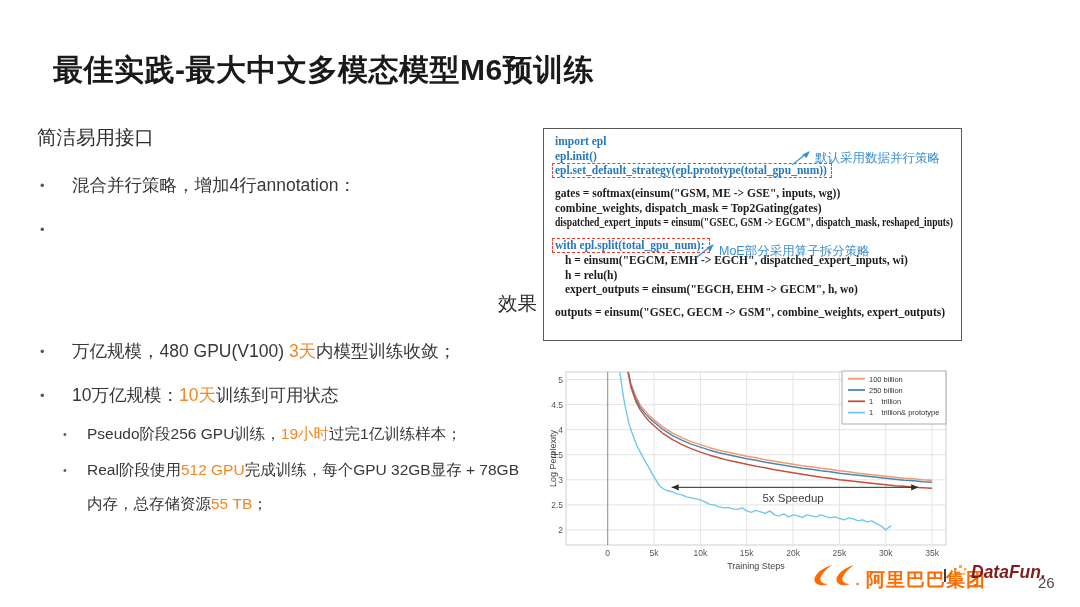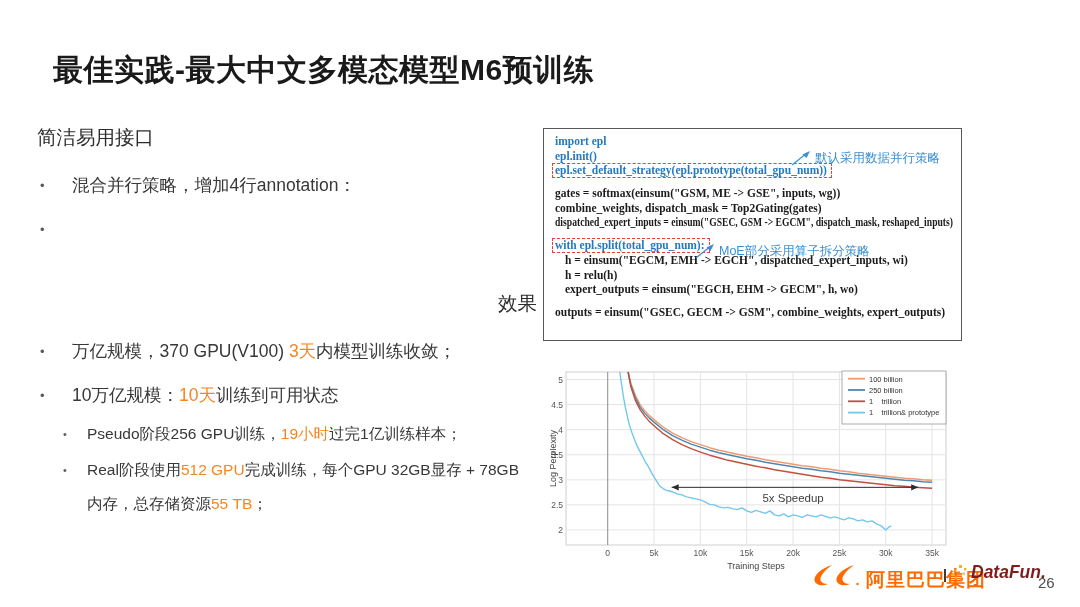--- a/index.html
+++ b/index.html
@@ -63,21 +63,21 @@
         <span class="btext"><span>混合并行策略，增加4行annotation：</span></span>
       </li>
       <li class="bullet lv1">
         <span class="marker">•</span>
       </li>
     </ul>
   <h2 id="sec1-heading" class="sec-heading">效果</h2>
   <ul id="sec1-bullets" class="blist">
       <li class="bullet lv1">
         <span class="marker">•</span>
-        <span class="btext"><span>万亿规模，370 GPU(V100) </span><span class="accent">3天</span><span>内模型训练收敛；</span></span>
+        <span class="btext"><span>万亿规模，480 GPU(V100) </span><span class="accent">3天</span><span>内模型训练收敛；</span></span>
       </li>
       <li class="bullet lv1">
         <span class="marker">•</span>
         <span class="btext"><span>10万亿规模：</span><span class="accent">10天</span><span>训练到可用状态</span></span>
       </li>
       <li class="bullet lv2">
         <span class="marker">•</span>
         <span class="btext"><span>Pseudo阶段256 GPU训练，</span><span class="accent">19小时</span><span>过完1亿训练样本；</span></span>
       </li>
       <li class="bullet lv2">

